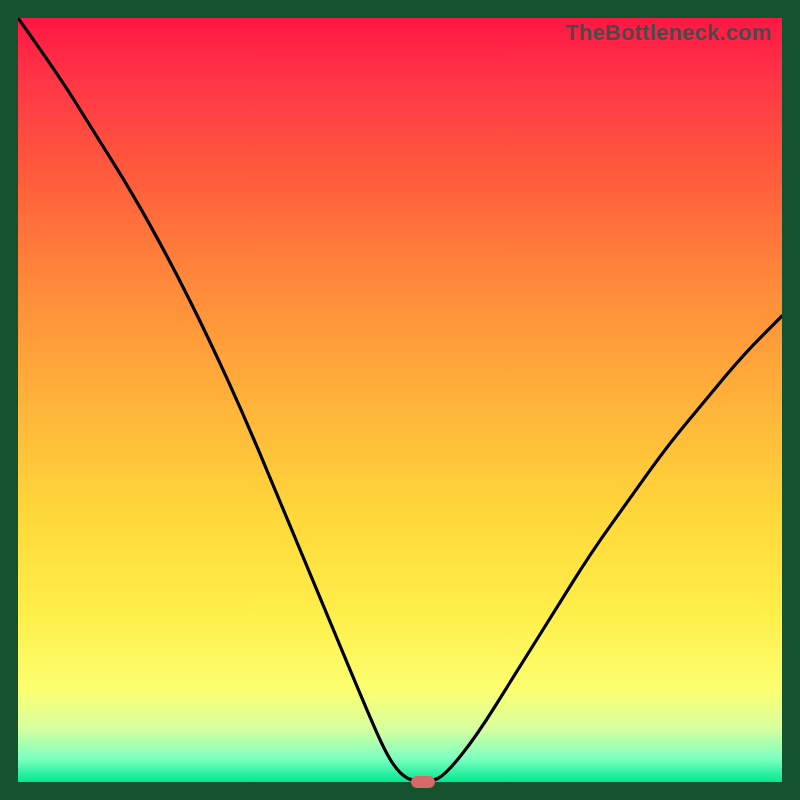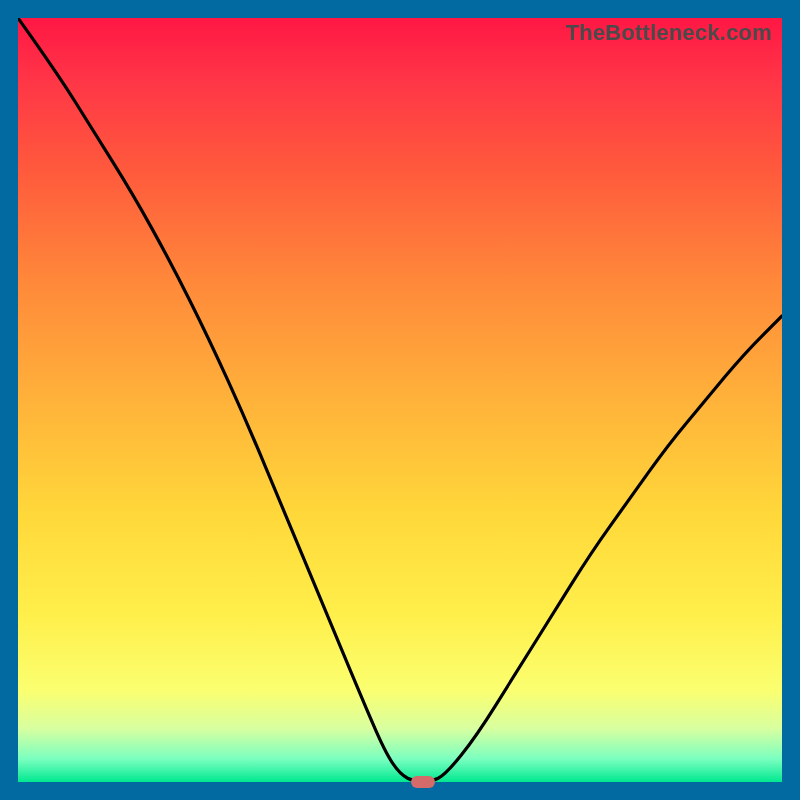--- a/index.html
+++ b/index.html
@@ -8,21 +8,21 @@
     width: 800px;
     height: 800px;
     background: #000;
     overflow: hidden;
     font-family: Arial, Helvetica, sans-serif;
   }
   .frame {
     position: relative;
     width: 800px;
     height: 800px;
-    background: #0369a1;
+    background: #14532d;
   }
   .plot {
     position: absolute;
     left: 18px;
     top: 18px;
     width: 764px;
     height: 764px;
     background: linear-gradient(to bottom,
       #ff1744 0%,
       #ff3547 8%,

